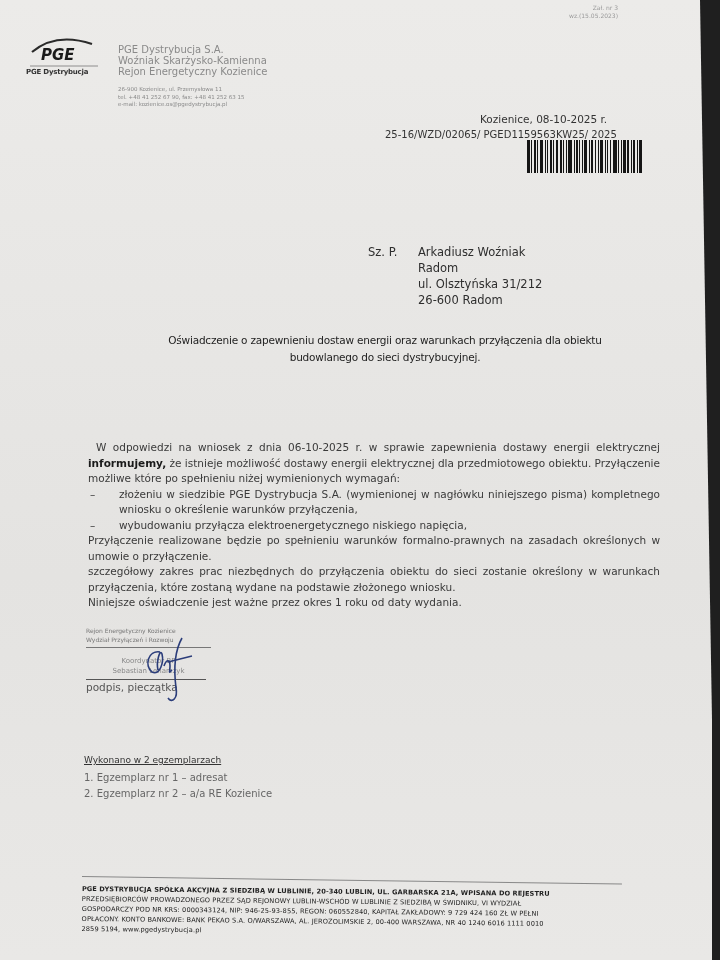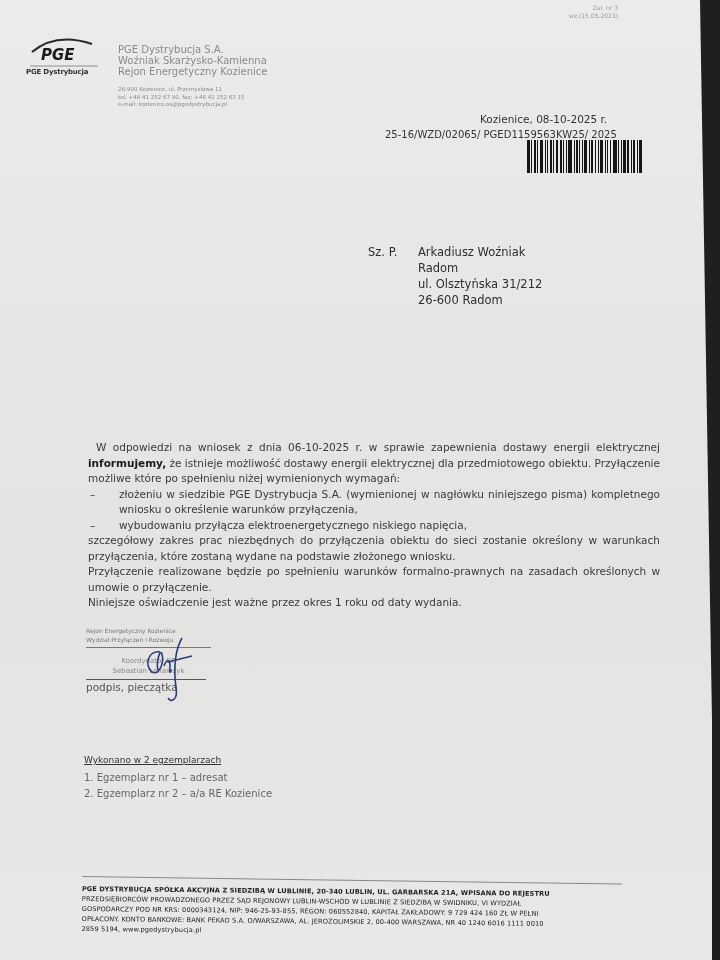--- a/index.html
+++ b/index.html
@@ -138,36 +138,40 @@
   <div class="abs addr">
     <div class="lbl">Sz. P.</div>
     <div class="lines">
       <div>Arkadiusz Woźniak</div>
       <div>Radom</div>
       <div>ul.  Olsztyńska 31/212</div>
       <div>26-600 Radom</div>
     </div>
   </div>
 
+  <div class="abs title">
+    <div>Oświadczenie o zapewnieniu dostaw energii oraz warunkach przyłączenia dla obiektu</div>
+    <div>budowlanego do sieci dystrybucyjnej.</div>
+  </div>
 
 
   <div class="abs body-text">
     <p style="text-indent:8px;">
       <span>W odpowiedzi na wniosek z dnia 06-10-2025 r. w sprawie zapewnienia dostawy energii elektrycznej </span><b>informujemy,</b><span> że istnieje możliwość dostawy energii elektrycznej dla przedmiotowego obiektu. Przyłączenie możliwe które po spełnieniu niżej wymienionych wymagań:</span>
     </p>
     <div class="req" style="margin-left:2px;">
       <span class="dash">–</span>
       <span>złożeniu w siedzibie PGE Dystrybucja S.A. (wymienionej w nagłówku niniejszego pisma) kompletnego wniosku o określenie warunków przyłączenia,</span>
     </div>
     <div class="req" style="margin-left:2px;">
       <span class="dash">–</span>
       <span>wybudowaniu przyłącza elektroenergetycznego niskiego napięcia,</span>
     </div>
+    <p>Przyłączenie realizowane będzie po spełnieniu warunków formalno-prawnych na zasadach określonych w umowie o przyłączenie.</p>
     <p>szczegółowy zakres prac niezbędnych do przyłączenia obiektu do sieci zostanie określony w warunkach przyłączenia, które zostaną wydane na podstawie złożonego wniosku.</p>
-    <p>Przyłączenie realizowane będzie po spełnieniu warunków formalno-prawnych na zasadach określonych w umowie o przyłączenie.</p>
     <p>Niniejsze oświadczenie jest ważne przez okres 1 roku od daty wydania.</p>
   </div>
 
   <div class="abs sig-block">
     <div class="sig-org">Rejon Energetyczny Kozienice</div>
     <div class="sig-org">Wydział Przyłączeń i Rozwoju</div>
     <div class="sig-line"></div>
     <div class="sig-role">Koordynator RP</div>
     <div class="sig-role" style="margin-top:0;">Sebastian Lenarczyk</div>
     <div class="sig-line2"></div>

